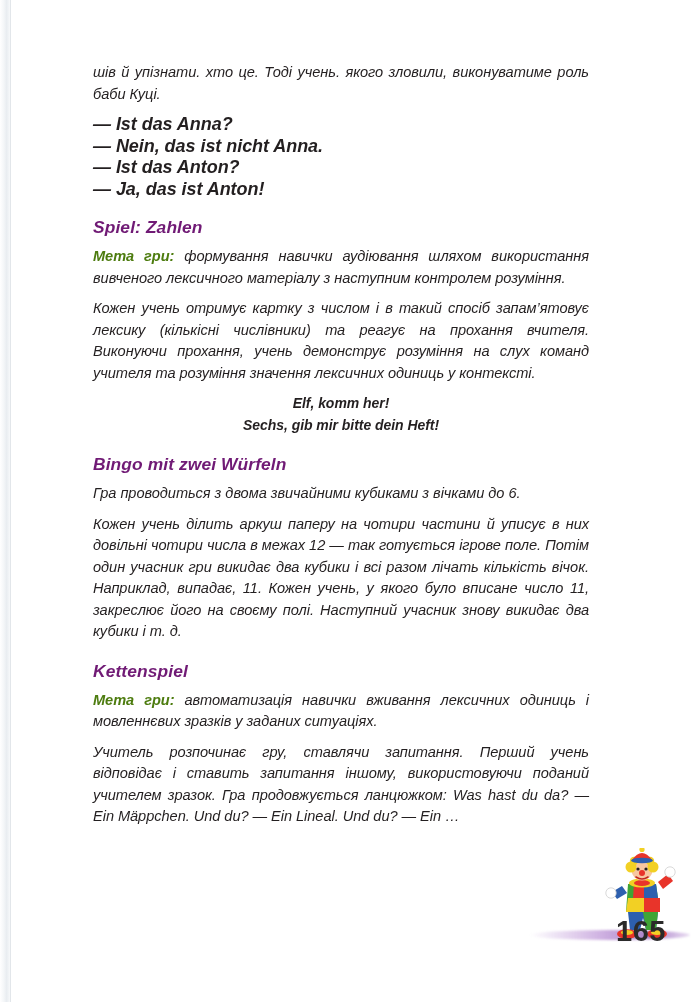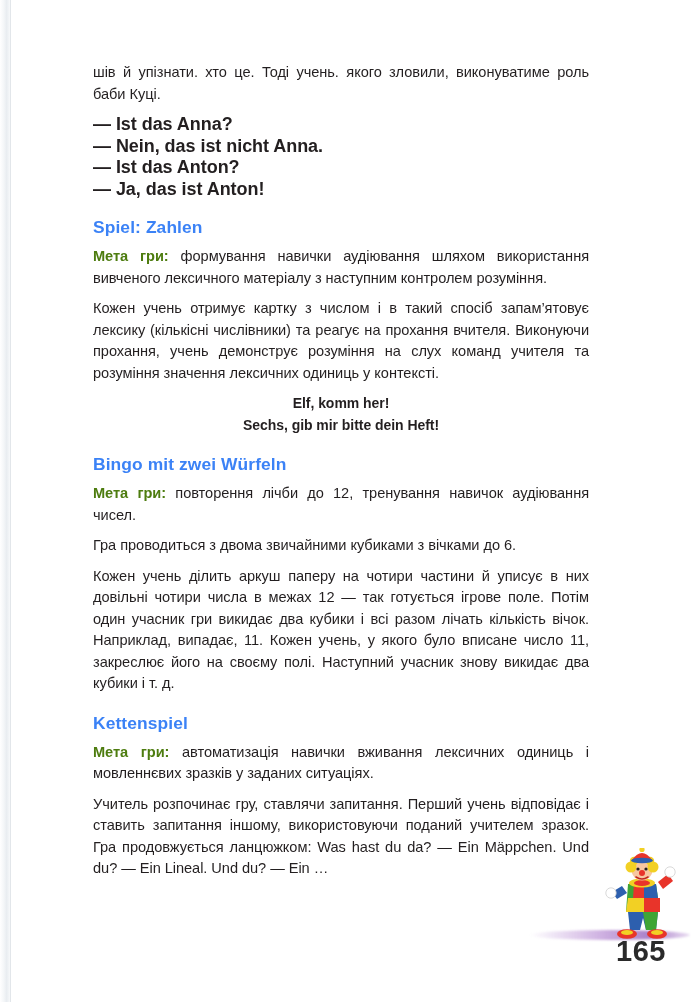--- a/index.html
+++ b/index.html
@@ -34,40 +34,41 @@
     top: 0;
     width: 1px;
     height: 1002px;
     background: #e2e6ea;
   }
   .content {
     position: absolute;
     left: 93px;
     top: 62px;
     width: 496px;
+    font-style: italic;
   }
   p {
     margin: 0 0 0 0;
     color: #231f20;
     font-size: 14.6px;
     line-height: 21.5px;
     text-align: justify;
     text-justify: inter-word;
     letter-spacing: -0.05px;
   }
   p.para {
     margin-bottom: 9px;
   }
   p.para-last {
     margin-bottom: 0;
   }
 
   h2.section-heading {
     margin: 0;
-    color: #3b82f6;
+    color: #701a75;
     font-size: 17.4px;
     line-height: 22px;
     font-weight: bold;
     letter-spacing: 0.1px;
   }
   .heading-block {
     margin-top: 17px;
     margin-bottom: 8px;
   }
   .heading-block.first {
@@ -96,21 +97,21 @@
     color: #231f20;
     font-size: 14px;
     line-height: 21.5px;
     text-align: center;
     font-weight: 600;
   }
   
   .page-number {
     position: absolute;
     right: 26px;
-    bottom: 34px;
+    bottom: 54px;
     font-size: 29px;
     font-weight: bold;
     color: #2a2a2a;
     letter-spacing: 0.5px;
   }
   
   .ground-shadow {
     position: absolute;
     right: 2px;
     bottom: 62px;
@@ -153,21 +154,20 @@
     <p class="para"><span class="goal-label">Мета гри:</span><span> формування навички аудіювання шляхом використання вивченого лексичного матеріалу з наступним контролем розуміння.</span></p>
     <p class="para">Кожен учень отримує картку з числом і в такий спосіб запам’ятовує лексику (кількісні числівники) та реагує на прохання вчителя. Виконуючи прохання, учень демонструє розуміння на слух команд учителя та розуміння значення лексичних одиниць у контексті.</p>
     <div class="german-lines">
       <p class="german-line">Elf, komm her!</p>
       <p class="german-line">Sechs, gib mir bitte dein Heft!</p>
     </div>
 
     <div class="heading-block">
       <h2 class="section-heading">Bingo mit zwei Würfeln</h2>
     </div>
-    <p class="para"><span class="goal-label">Мета гри:</span><span> повторення лічби до 12, тренування навичок аудіювання чисел.</span></p>
     <p class="para">Гра проводиться з двома звичайними кубиками з вічками до 6.</p>
     <p class="para">Кожен учень ділить аркуш паперу на чотири частини й уписує в них довільні чотири числа в межах 12 — так готується ігрове поле. Потім один учасник гри викидає два кубики і всі разом лічать кількість вічок. Наприклад, випадає, 11. Кожен учень, у якого було вписане число 11, закреслює його на своєму полі. Наступний учасник знову викидає два кубики і т. д.</p>
 
     <div class="heading-block">
       <h2 class="section-heading">Kettenspiel</h2>
     </div>
     <p class="para"><span class="goal-label">Мета гри:</span><span> автоматизація навички вживання лексичних одиниць і мовленнєвих зразків у заданих ситуаціях.</span></p>
     <p class="para">Учитель розпочинає гру, ставлячи запитання. Перший учень відповідає і ставить запитання іншому, використовуючи поданий учителем зразок. Гра продовжується ланцюжком: Was hast du da? — Ein Mäppchen. Und du? — Ein Lineal. Und du? — Ein …</p>
 
     <p class="para-last"></p>

